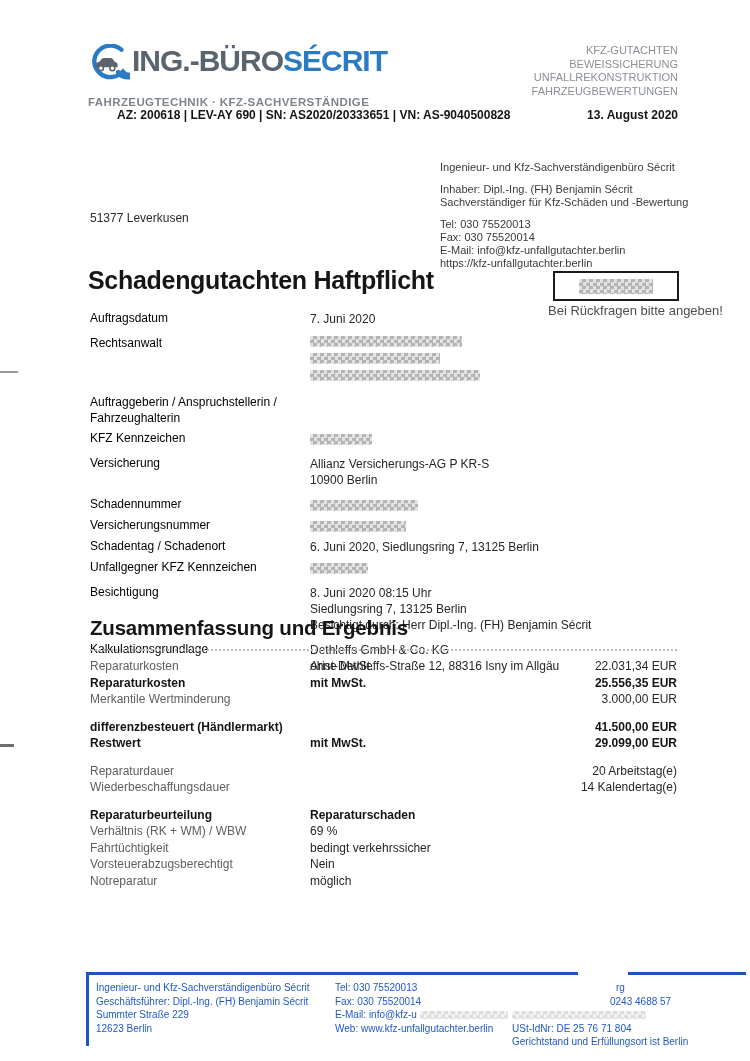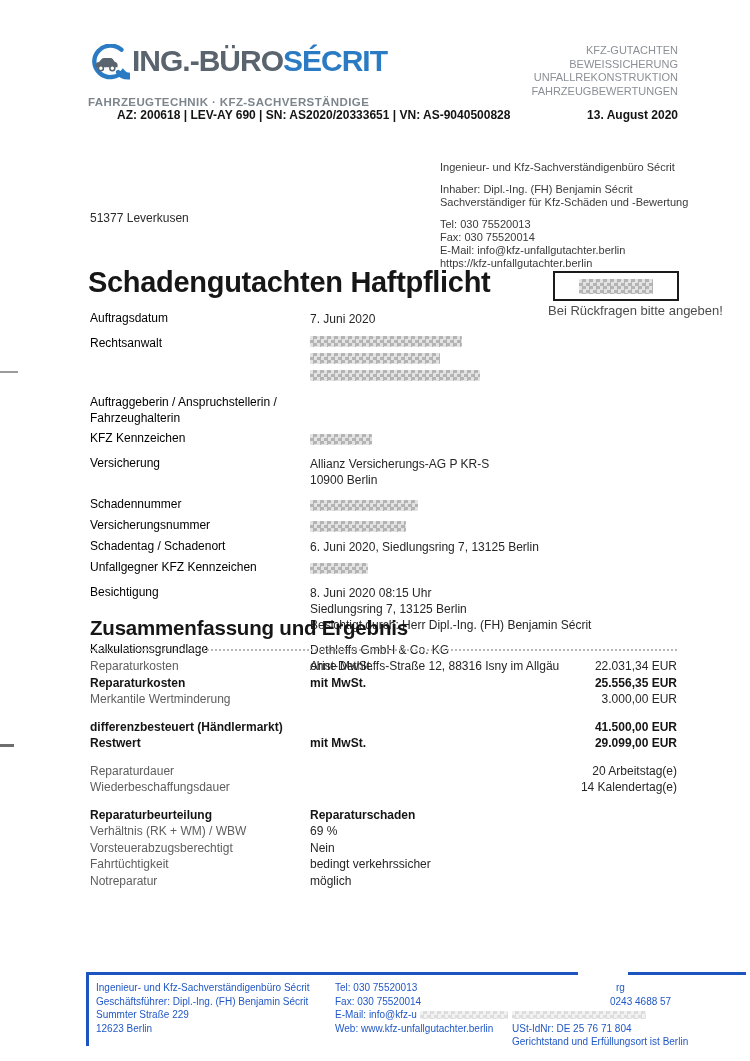--- a/index.html
+++ b/index.html
@@ -26,21 +26,21 @@
   .ref-line { position:absolute; left:88px; right:72px; top:108px;
     display:flex; justify-content:space-between;
     font-size:12px; font-weight:700; color:#141414;margin-left:29px; }
 
   
   .sender-city { position:absolute; left:90px; top:211px; font-size:12px; color:#2a2a2a; }
   .office-block { position:absolute; left:440px; top:161px; font-size:11px; line-height:13px; color:#3a3a3a; }
   .office-block .para { margin-bottom:9px; }
 
   
-  .doc-title { position:absolute; left:88px; top:266px; font-size:29px; font-weight:700;
+  .doc-title { position:absolute; left:88px; top:266px; font-size:25px; font-weight:700;
     color:#161616; letter-spacing:-0.3px; }
   .ref-box { position:absolute; left:553px; top:271px; width:126px; height:30px;
     border:2px solid #1a1a1a; display:flex; align-items:center; justify-content:center; }
   .ref-box-caption { position:absolute; left:548px; top:303px; width:132px; text-align:right;
     font-size:13px; color:#4c4c4c; white-space:nowrap; }
 
   
   .redact { display:inline-block; height:11px; border-radius:1px; vertical-align:middle;
     background:
       repeating-conic-gradient(#b4b4b4 0% 25%, #e3e3e3 0% 50%);
@@ -235,27 +235,27 @@
       <div class="scol1">Reparaturbeurteilung</div>
       <div class="scol2">Reparaturschaden</div>
       <div class="scol3"></div>
     </div>
     <div class="srow">
       <div class="scol1">Verhältnis (RK + WM) / WBW</div>
       <div class="scol2">69 %</div>
       <div class="scol3"></div>
     </div>
     <div class="srow">
+      <div class="scol1">Fahrtüchtigkeit</div>
+      <div class="scol2">bedingt verkehrssicher</div>
+      <div class="scol3"></div>
+    </div>
+    <div class="srow">
       <div class="scol1">Vorsteuerabzugsberechtigt</div>
       <div class="scol2">Nein</div>
-      <div class="scol3"></div>
-    </div>
-    <div class="srow">
-      <div class="scol1">Fahrtüchtigkeit</div>
-      <div class="scol2">bedingt verkehrssicher</div>
       <div class="scol3"></div>
     </div>
     <div class="srow">
       <div class="scol1">Notreparatur</div>
       <div class="scol2">möglich</div>
       <div class="scol3"></div>
     </div>
   </div>
 
   <div class="footer">

